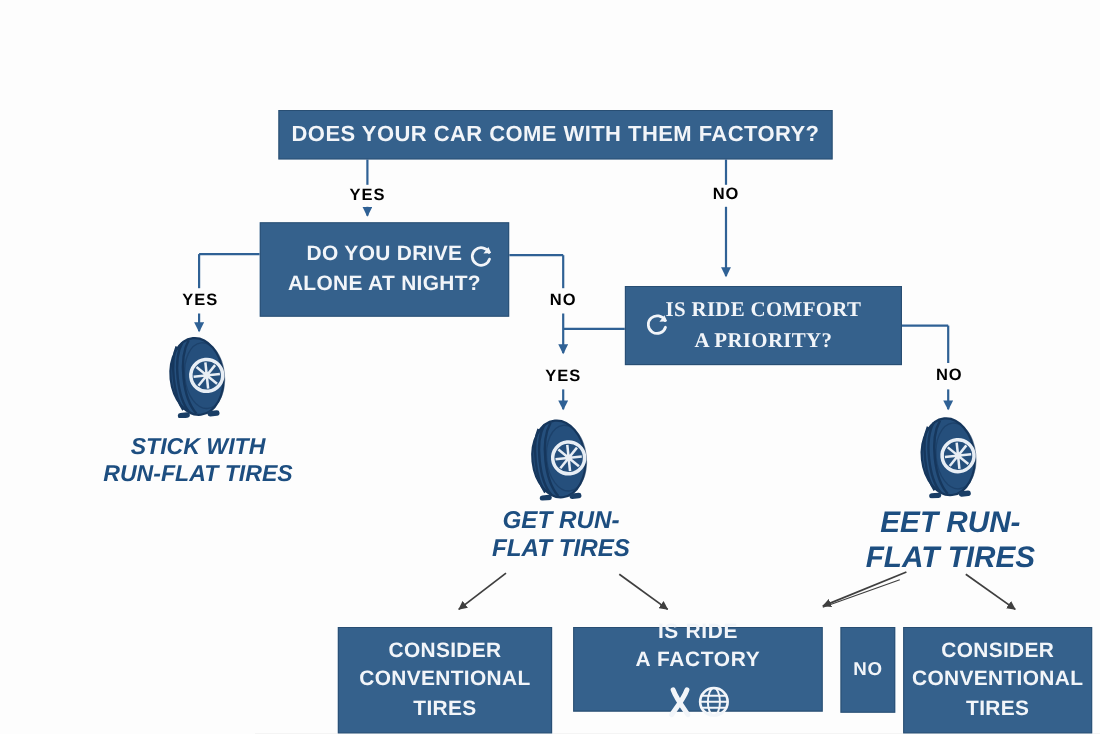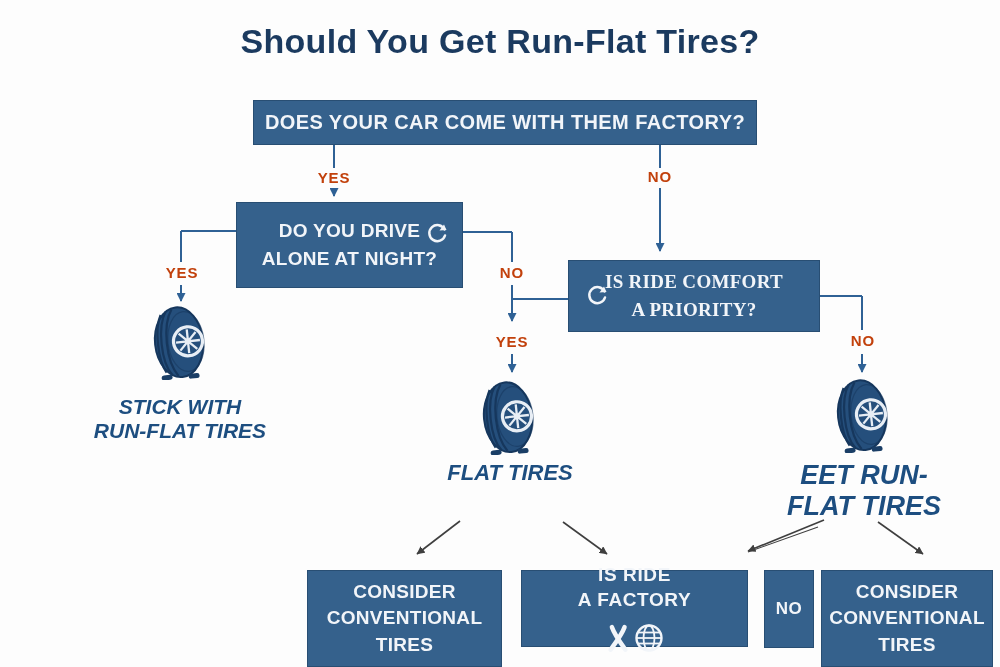--- a/index.html
+++ b/index.html
@@ -19,21 +19,21 @@
     text-align:center;z-index:2;
     box-shadow:inset 0 0 0 1px rgba(18,42,70,.35);
   }
   .box-root{left:253px;top:100px;width:504px;height:45px;font-size:20px;letter-spacing:.4px;}
   .box-alone{left:236px;top:202px;width:227px;height:86px;font-size:19px;line-height:1.45;letter-spacing:.3px;}
   .box-comfort{left:568px;top:260px;width:252px;height:72px;font-size:19px;line-height:1.45;letter-spacing:.3px;font-family:Liberation Serif, serif;}
   .cycle-icon{position:absolute;width:26px;height:26px;}
   .cycle-alone{right:13px;top:19px;}
   .cycle-comfort{left:16px;top:23px;}
   .lbl{
-    position:absolute;color:#c2410c;font-size:15px;letter-spacing:.9px;
+    position:absolute;color:#000000;font-size:15px;letter-spacing:.9px;
     transform:translateX(-50%);z-index:3;white-space:nowrap;
   }
   .caption{
     position:absolute;transform:translateX(-50%);text-align:center;
     color:#1D4E80;z-index:3;line-height:1.14;white-space:nowrap;font-style:italic;
   }
   .cap-stick{left:180px;top:395px;font-size:21px;}
   .cap-get{left:510px;top:460px;font-size:22px;}
   .cap-eet{left:864px;top:460px;font-size:27px;}
   .tire{position:absolute;z-index:2;}
@@ -120,21 +120,20 @@
     </g>
     <g stroke="#3F3F3F" stroke-width="1.6" fill="none">
       <path d="M460 521 L417 554" marker-end="url(#ah-dark)"></path>
       <path d="M563 522 L607 554" marker-end="url(#ah-dark)"></path>
       <path d="M824 520 L748 551" marker-end="url(#ah-dark)"></path>
       <path d="M818 527 L748 552" stroke-width="1.1"></path>
       <path d="M878 522 L923 554" marker-end="url(#ah-dark)"></path>
     </g>
   </svg>
 
-  <div class="title">Should You Get Run-Flat Tires?</div>
 
   <div class="box box-root">
     <div>DOES YOUR CAR COME WITH THEM FACTORY?</div>
   </div>
 
   <div class="box box-alone">
     <div>DO YOU DRIVE</div>
     <div>ALONE AT NIGHT?</div>
     <svg class="cycle-icon cycle-alone">
         <use href="#sym-cycle"></use>
@@ -164,20 +163,21 @@
     </svg>
   <svg class="tire" style="left:832px;top:377px" width="64" height="76">
       <use href="#sym-tire"></use>
     </svg>
 
   <div class="caption cap-stick">
     <div>STICK WITH</div>
     <div>RUN-FLAT TIRES</div>
   </div>
   <div class="caption cap-get">
+    <div>GET RUN-</div>
     <div>FLAT TIRES</div>
   </div>
   <div class="caption cap-eet">
     <div>EET RUN-</div>
     <div>FLAT TIRES</div>
   </div>
 
   <div class="box box-b1">
     <div>CONSIDER</div>
     <div>CONVENTIONAL</div>

